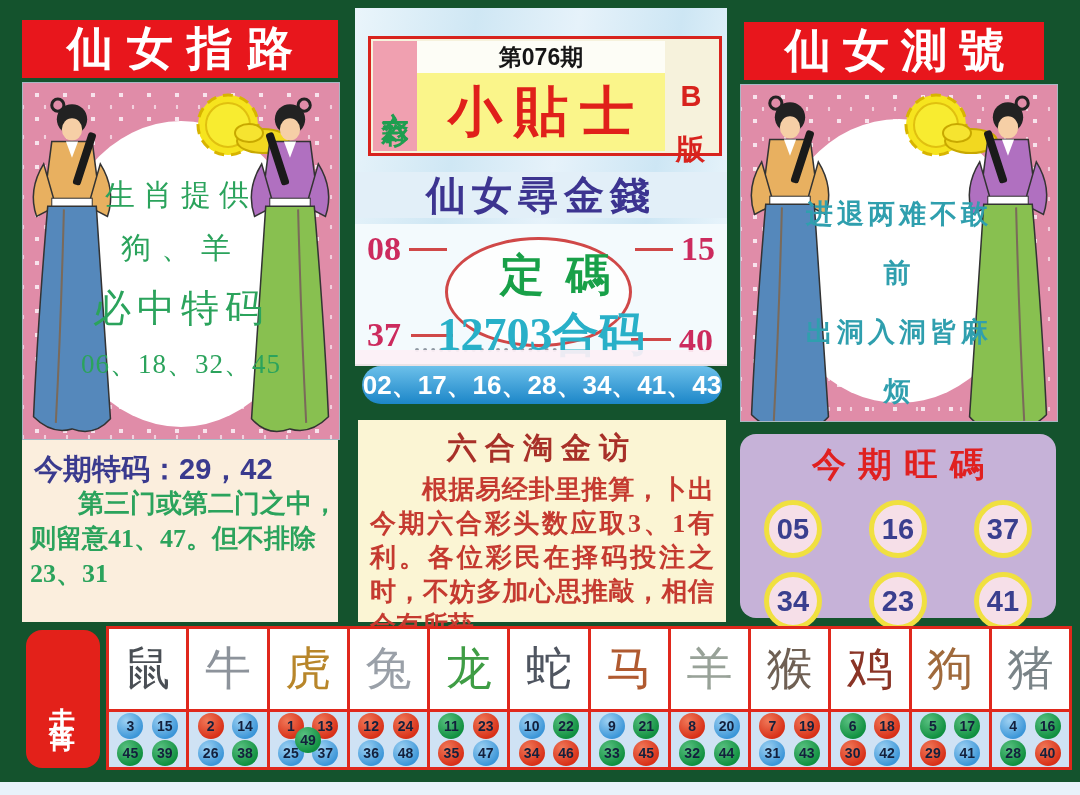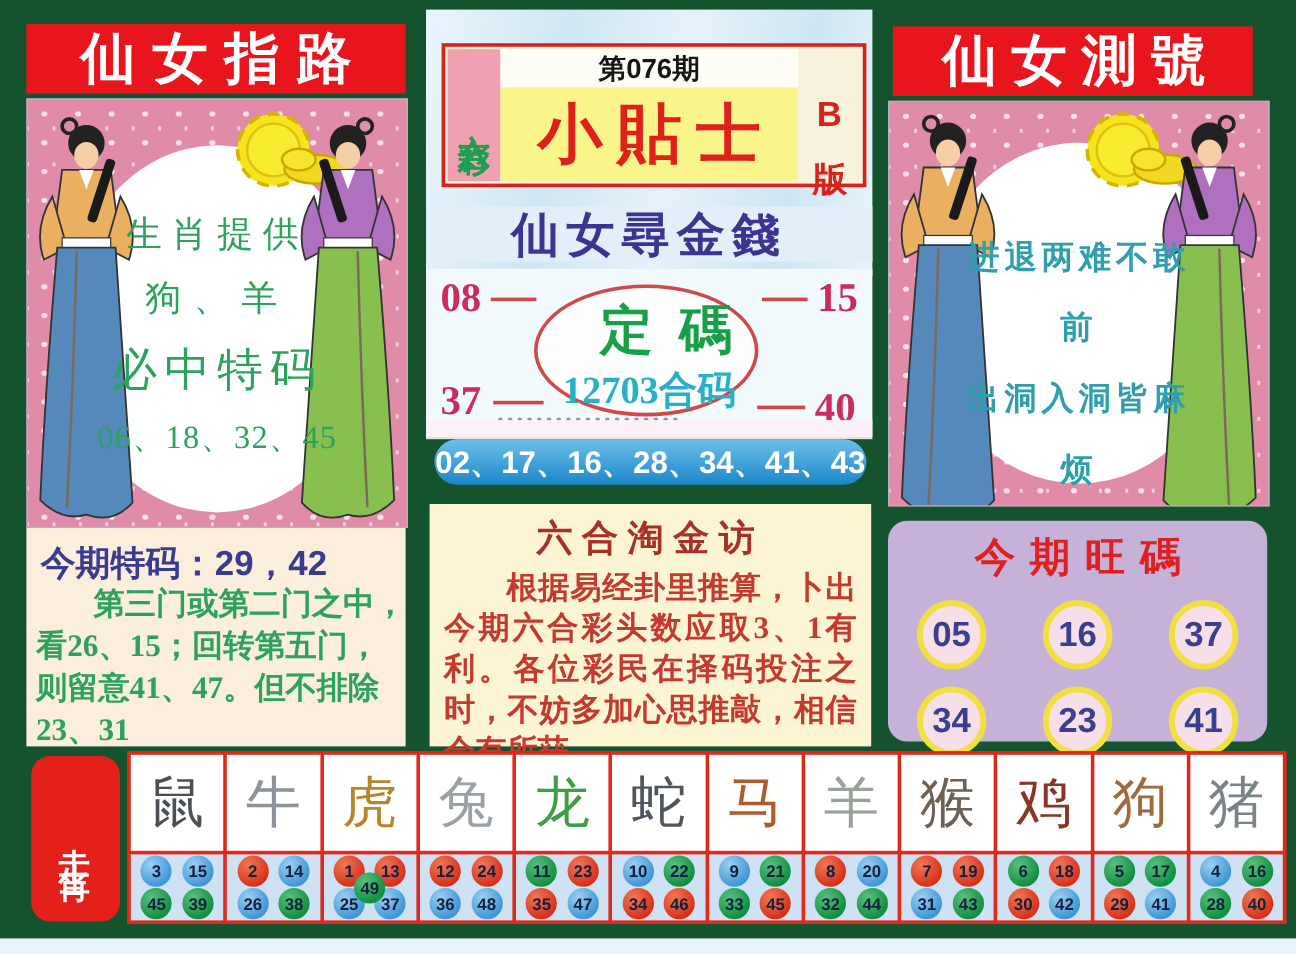--- a/index.html
+++ b/index.html
@@ -57,21 +57,21 @@
     display:flex;align-items:center;justify-content:center;letter-spacing:6px;
     font-family:"Liberation Serif",serif;}
 
   .dingma{background:#f3fafd;}
   .ding-ellipse{position:absolute;left:90px;top:13px;width:187px;height:110px;
     border:3px solid #d04848;border-radius:50%;background:#fdfefe;box-sizing:border-box;}
   .ding-label{position:absolute;left:90px;top:22px;width:187px;text-align:right;
     color:#18a048;font-size:44px;font-weight:bold;letter-spacing:22px;padding-left:22px;box-sizing:border-box;
     font-family:"Liberation Serif",serif;z-index:2;}
   .ding-sub{position:absolute;left:60px;top:80px;width:252px;text-align:center;
-    color:#28b0c8;font-size:32px;font-weight:bold;z-index:2;font-family:"Liberation Serif",serif;}
+    color:#28b0c8;font-size:46px;font-weight:bold;z-index:2;font-family:"Liberation Serif",serif;}
   .corner-num{position:absolute;color:#cc2b5e;font-size:34px;font-weight:bold;
     font-family:"Liberation Serif",serif;z-index:2;}
   .red-line{position:absolute;height:3px;background:#d04848;z-index:1;}
   .dash-line{position:absolute;border-top:4px dotted #5a6472;opacity:.65;z-index:1;}
   .blur-strip{position:absolute;background:rgba(253,240,246,.92);z-index:3;}
 
   .blue-bar{border-radius:19px;background:linear-gradient(#6cc0ea,#1c86c8);
     color:#fff;font-size:26px;font-weight:bold;display:flex;align-items:center;justify-content:center;
     white-space:nowrap;overflow:hidden;letter-spacing:0px;}
 
@@ -161,21 +161,20 @@
       <div class="l1">生肖提供</div>
       <div class="l2">狗、羊</div>
       <div class="l3">必中特码</div>
       <div class="l4">06、18、32、45</div>
     </div>
   </div>
 
   <div class="abs left-tips" style="left:22px;top:440px;width:316px;height:182px;">
     <div class="special-line">今期特码：29，42</div>
     <div class="tip-line first">第三门或第二门之中，</div>
-    <div class="tip-line">看26、15；回转第五门，</div>
     <div class="tip-line">则留意41、47。但不排除</div>
     <div class="tip-line">23、31</div>
   </div>
 
   <div class="abs center-bg" style="left:355px;top:8px;width:372px;height:222px;"></div>
 
   <div class="abs brand-box" style="left:368px;top:36px;width:354px;height:120px;">
     <div class="brand-strip">
       <div>六合彩</div>
     </div>

